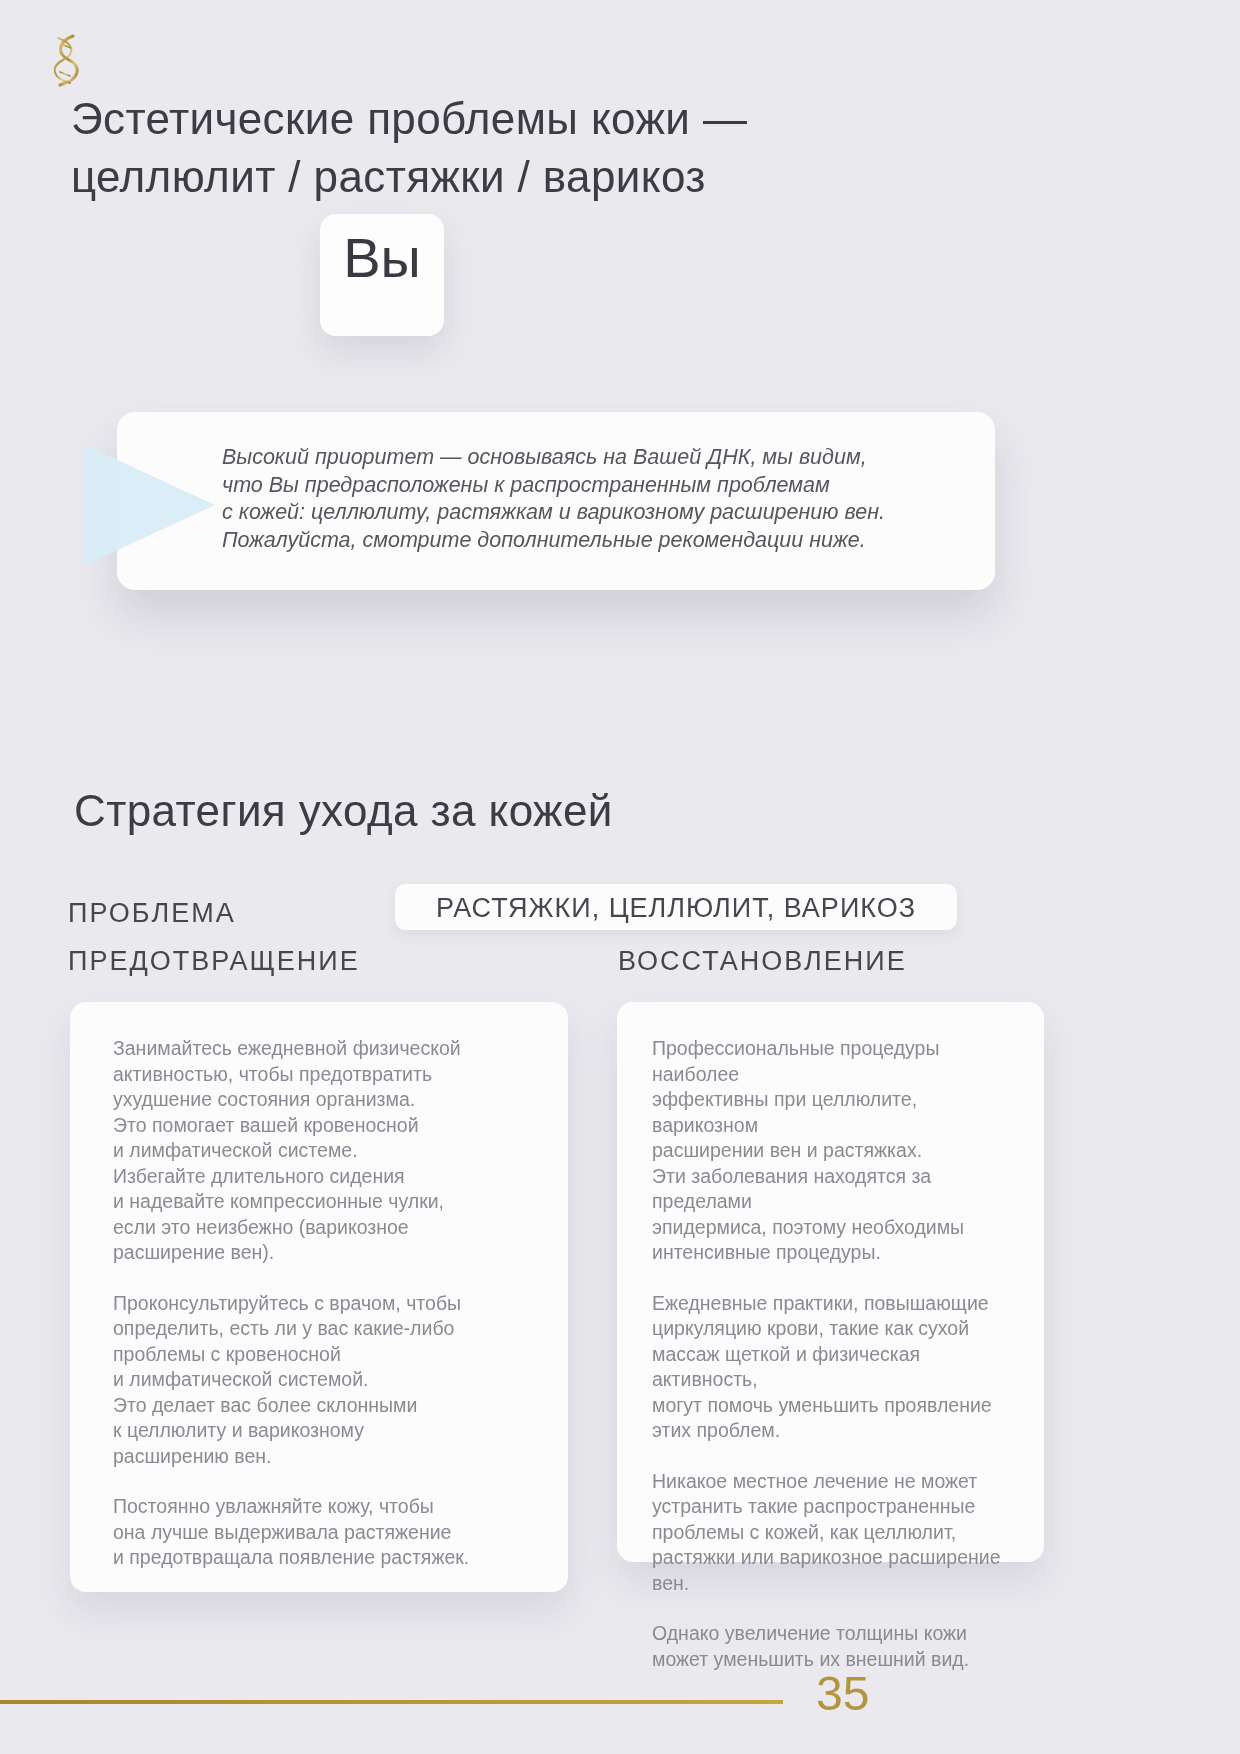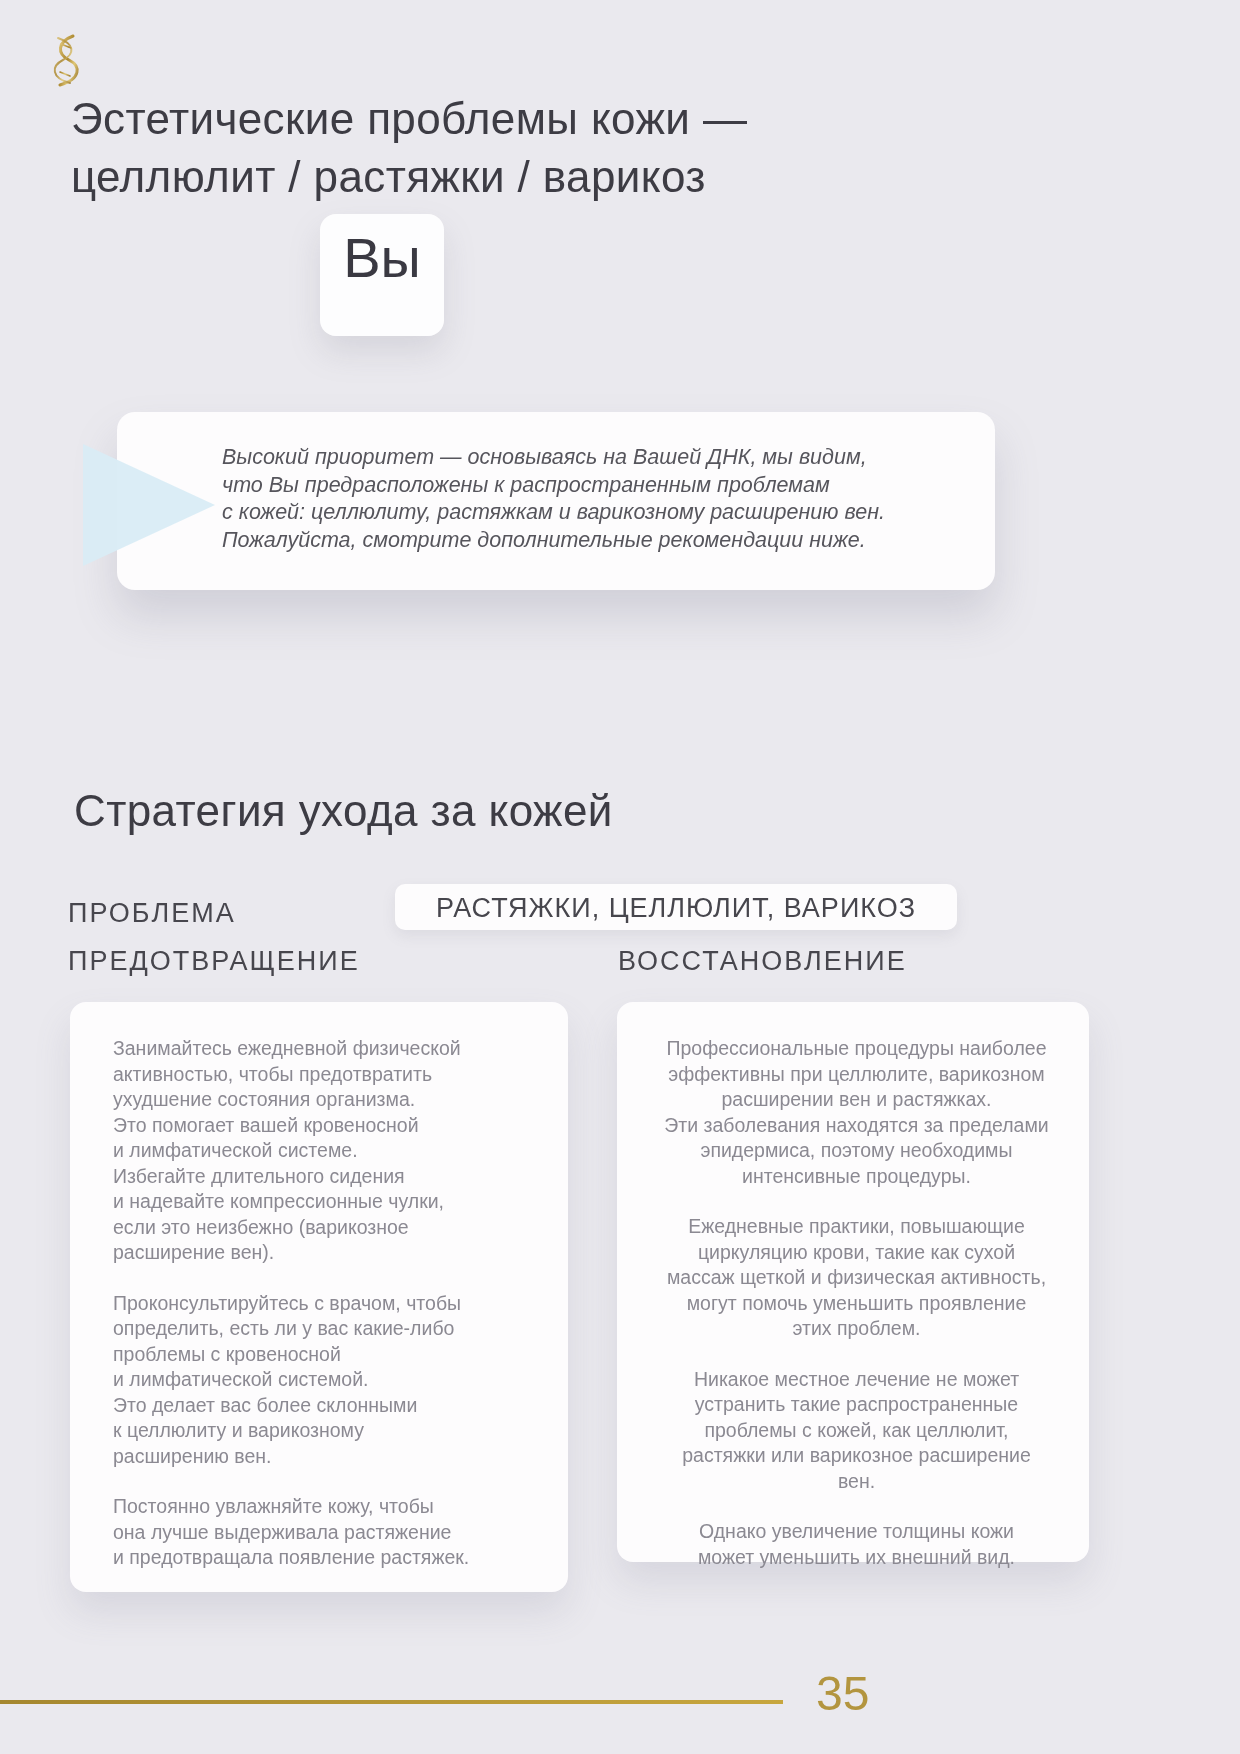--- a/index.html
+++ b/index.html
@@ -92,21 +92,21 @@
     text-align:center;line-height:48px;
     font-size:27px;font-weight:400;letter-spacing:1px;color:#47464d;
   }
   .strategy-card{
     position:absolute;top:1002px;
     background:#fdfcfd;border-radius:16px;
     box-shadow:0 20px 36px rgba(120,120,140,0.16);
     box-sizing:border-box;
   }
   .card-prevention{left:70px;width:498px;height:590px;padding:34px 30px 0 43px;}
-  .card-recovery{left:617px;width:472px;height:560px;padding:34px 28px 0 35px;text-align:center;}
+  .card-recovery{left:617px;width:427px;height:560px;padding:34px 28px 0 35px;}
   .strategy-card p{
     margin:0 0 25px 0;
     font-size:19.5px;line-height:25.5px;
     color:#8b8992;font-weight:400;
     white-space:pre-line;
   }
   
   .footer-rule{
     position:absolute;left:0;top:1700px;
     width:783px;height:4px;

